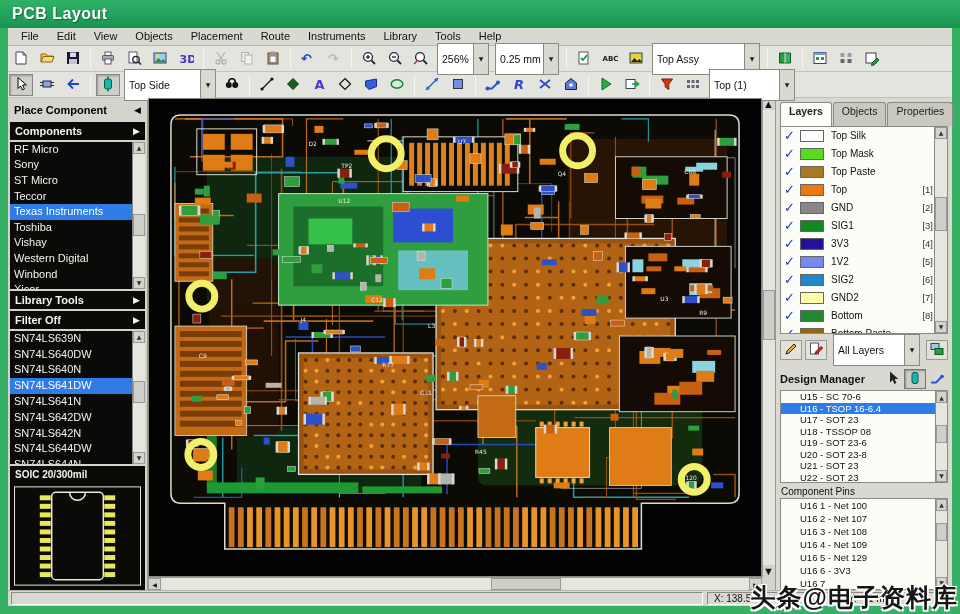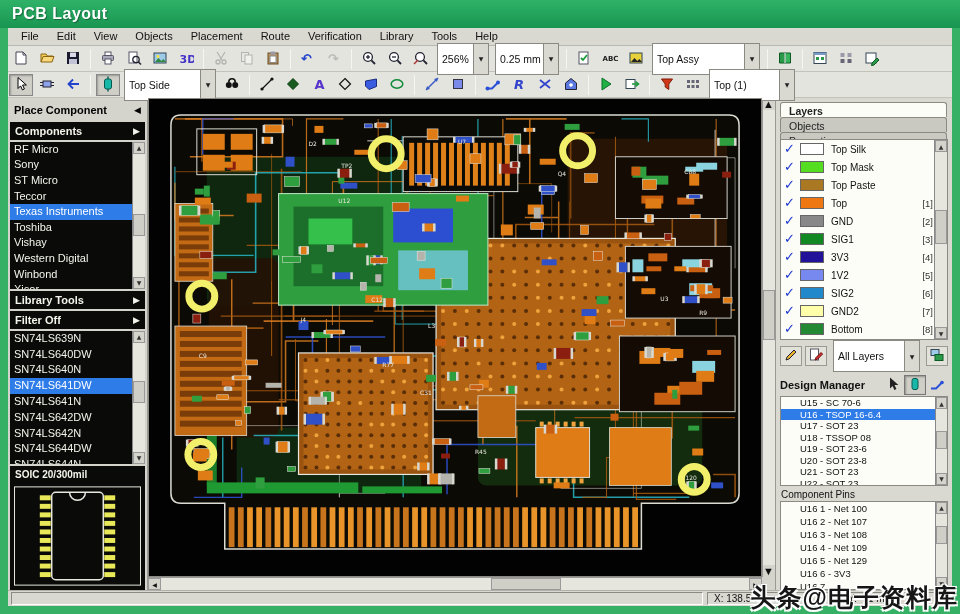--- a/index.html
+++ b/index.html
@@ -50,21 +50,21 @@
   .pcb-canvas svg { display:block; width:100%; height:100%; }
   .scr-v { background:#d4d4cc; border-left:1px solid #999; display:flex; flex-direction:column; }
   .scr-h { background:#d4d4cc; border-top:1px solid #999; display:flex; }
   .scr-h .ab { width:13px; height:100%; border:1px solid #999; background:#d4d4cc; font-size:6px; display:flex; align-items:center; justify-content:center; font-family:"DejaVu Sans",sans-serif; }
   .scr-h .tr { flex:1; position:relative; background:#e6e6de; }
   .scr-h .th { position:absolute; top:0; bottom:0; width:70px; background:#cfcfc7; border:1px solid #999; }
   .corner { background:#d4d4cc; }
 
   
   .rpanel { width:177px; background:#d9d9d1; border-left:1px solid #9a9a92; padding:4px 4px 0 4px; display:flex; flex-direction:column; }
-  .tabs { display:flex; height:37px;flex-direction:column; }
+  .tabs { display:flex; height:24px; }
   .tab { padding:2px 8px 0 8px; font-size:10.5px; background:#c9c9c1; border:1px solid #8a8a82; border-bottom:none; border-radius:3px 3px 0 0; margin-right:1px; color:#222; }
   .tab.active { background:#fdfdf8; font-weight:bold; position:relative; top:0; }
   .panel-box { background:#fdfdf8; border:1px solid #8a8a82; position:relative; overflow:hidden; }
   .layers-box { height:212px; }
   .lrow { height:18px; display:flex; align-items:center; padding-left:3px; }
   .lrow .chk { width:16px; font-family:"DejaVu Sans",sans-serif; color:#1a35cc; font-weight:bold; font-size:13px; line-height:12px; }
   .lrow .sw { width:24px; height:12px; border:1px solid #666; margin-right:7px; }
   .lrow .nm { flex:1; font-size:10px; }
   .lrow .ix { width:24px; font-size:9.5px; color:#333; margin-right:14px; text-align:right; }
   .ltools { height:26px; display:flex; align-items:center; margin-top:3px; gap:3px; }
@@ -96,21 +96,21 @@
 <div class="titlebar">PCB Layout</div>
 
 <div class="win">
   <div class="menubar" id="menubar">
       <span class="mi">File</span>
       <span class="mi">Edit</span>
       <span class="mi">View</span>
       <span class="mi">Objects</span>
       <span class="mi">Placement</span>
       <span class="mi">Route</span>
-      <span class="mi">Verification</span>
+      <span class="mi">Instruments</span>
       <span class="mi">Library</span>
       <span class="mi">Tools</span>
       <span class="mi">Help</span>
     </div>
   <div class="tbar" id="toolbar1">
       <div class="tbtn">
         <span><svg width="16" height="16" viewBox="0 0 16 16">
             <path d="M3 2h7l3 3v9H3z" fill="#fff" stroke="#445"></path>
             <path d="M10 2v3h3" fill="none" stroke="#445"></path>
           </svg></span>

